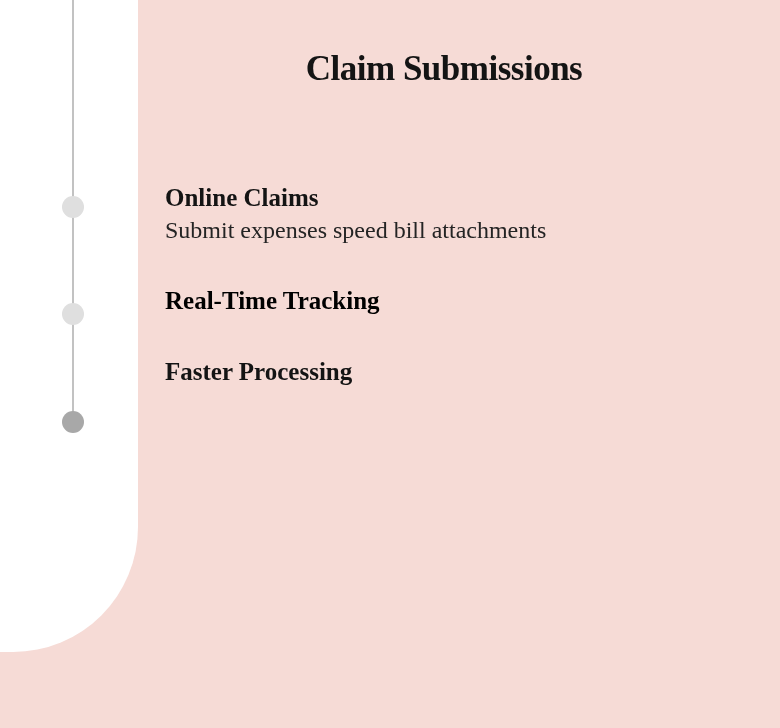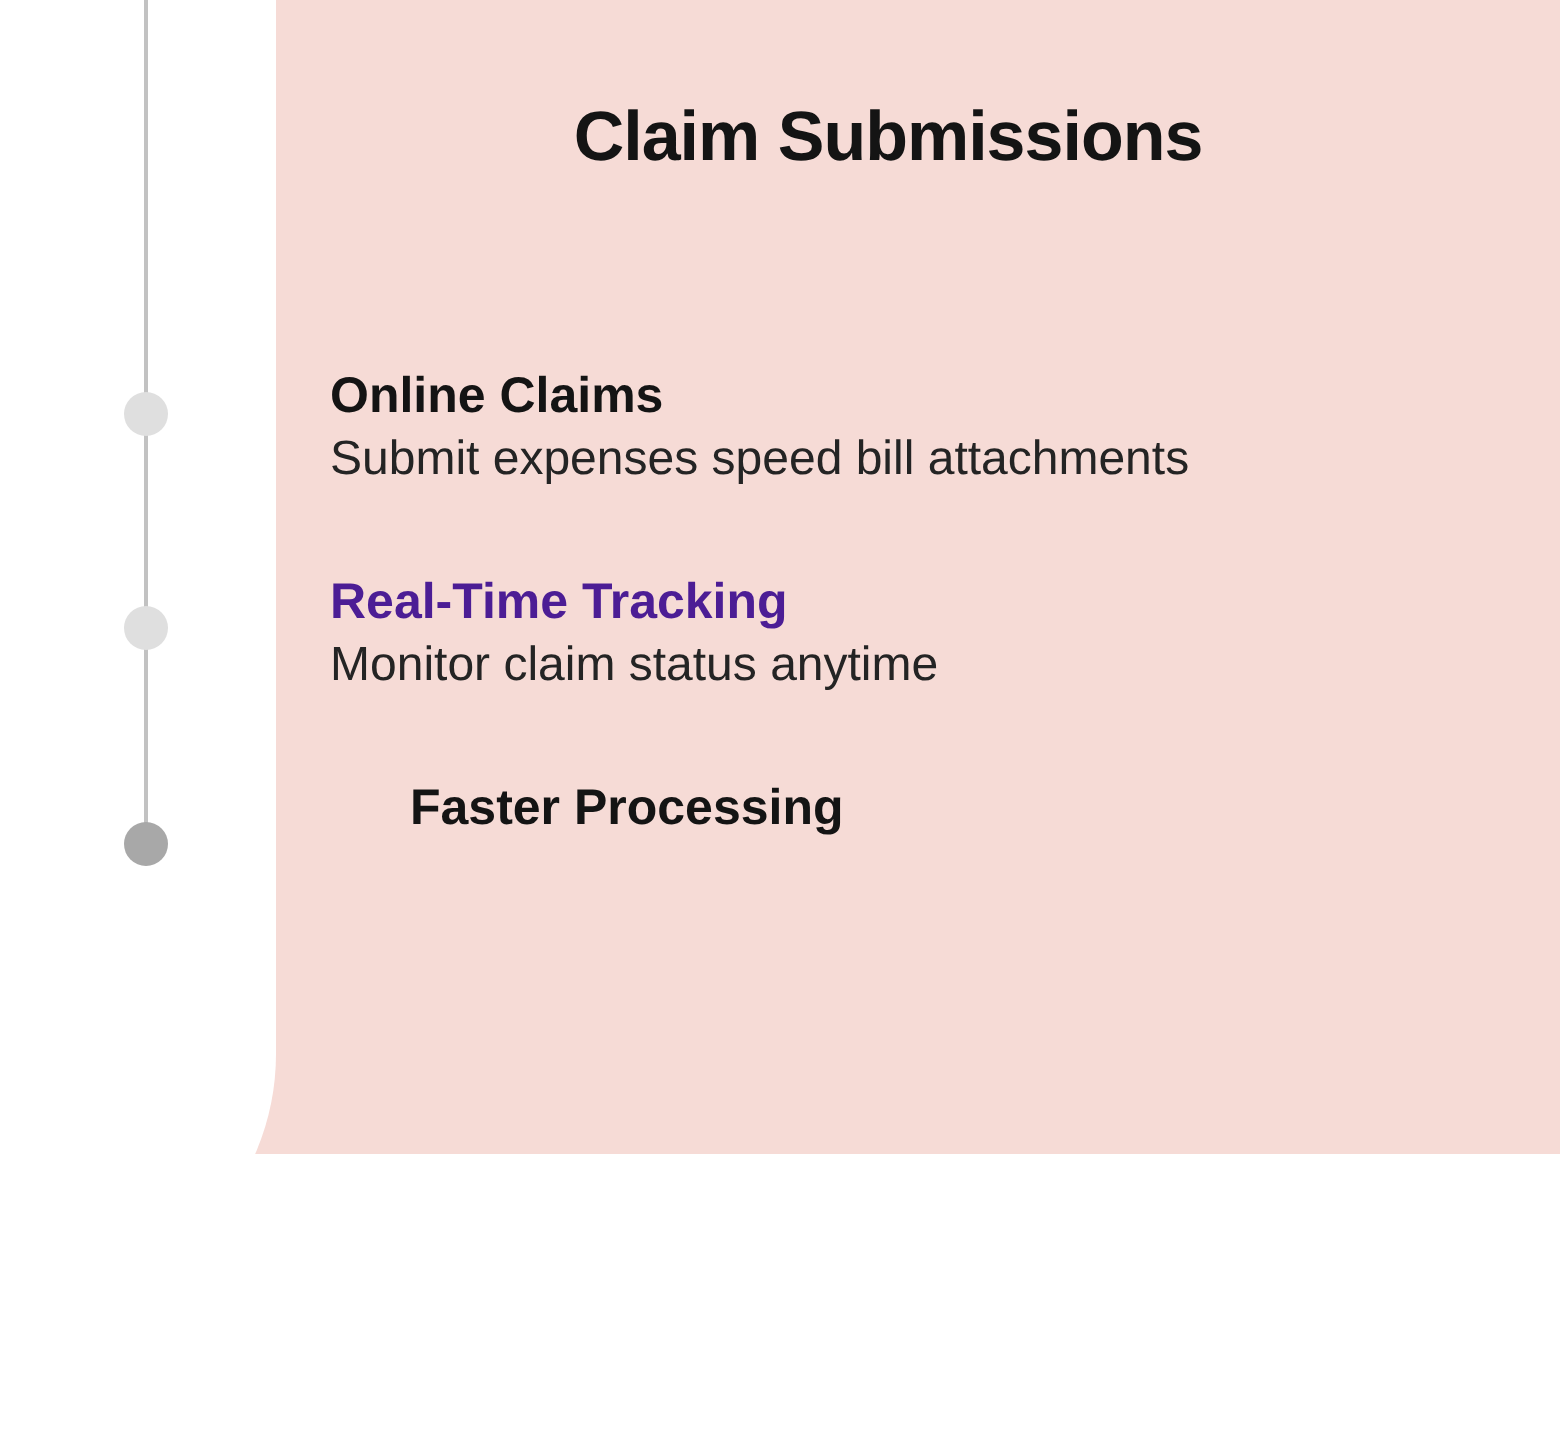--- a/index.html
+++ b/index.html
@@ -8,23 +8,24 @@
   }
   body {
     width: 780px;
     height: 728px;
     overflow: hidden;
     font-family: "Liberation Sans", "DejaVu Sans", sans-serif;
   }
   .stage {
     position: relative;
     width: 780px;
-    height: 577px;
+    height: 728px;
     background: #f6dbd6;
     overflow: hidden;
+    font-family: Liberation Serif, serif;
   }
   .left-panel {
     position: absolute;
     left: 0;
     top: 0;
     width: 138px;
     height: 652px;
     background: #ffffff;
     border-bottom-right-radius: 125px;
   }
@@ -103,22 +104,21 @@
   <h1 class="slide-title" style="color: rgb(20, 20, 20);">Claim Submissions</h1>
 
   <div class="items">
 
     <div class="timeline-item">
       <h2 class="item-heading" style="color: rgb(20, 20, 20);">Online Claims</h2>
       <p class="item-description" style="color: rgb(36, 36, 36);">Submit expenses speed bill attachments</p>
     </div>
 
     <div class="timeline-item">
-      <h2 class="item-heading" style="color: #4c1d95;">Real-Time Tracking</h2>
-      <p class="item-description" style="color: rgb(36, 36, 36);">Monitor claim status anytime</p>
+      <h2 class="item-heading" style="color: #000000;">Real-Time Tracking</h2>
     </div>
 
     <div class="timeline-item">
-      <h2 class="item-heading" style="color: rgb(20, 20, 20); margin-left: 40px;">Faster Processing</h2>
+      <h2 class="item-heading" style="color: rgb(20, 20, 20);">Faster Processing</h2>
     </div>
 
   </div>
 </div>
 
 </body></html>

